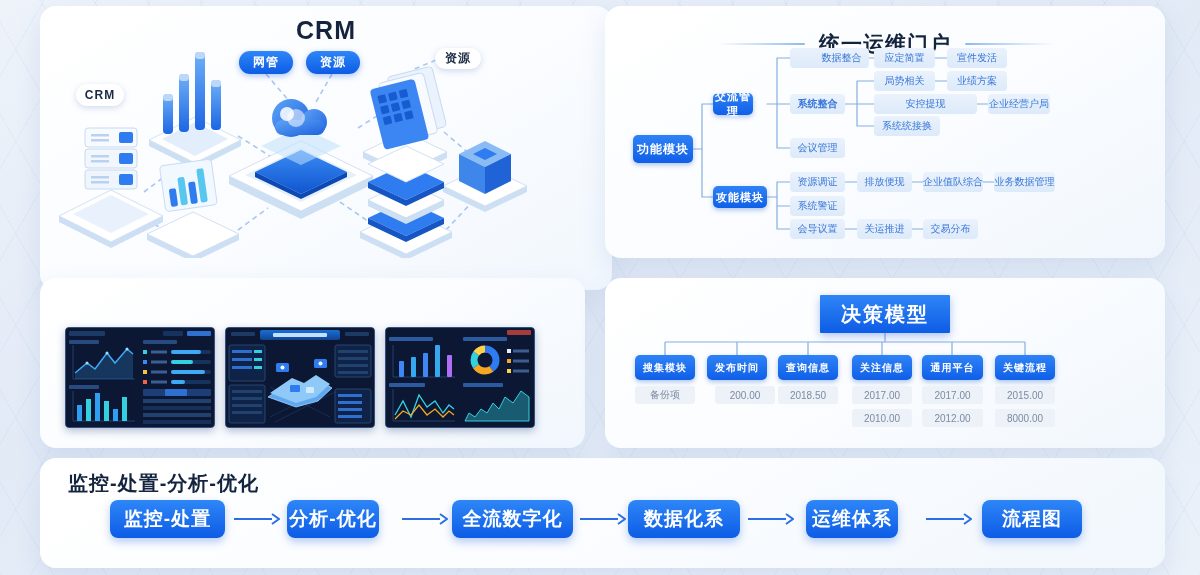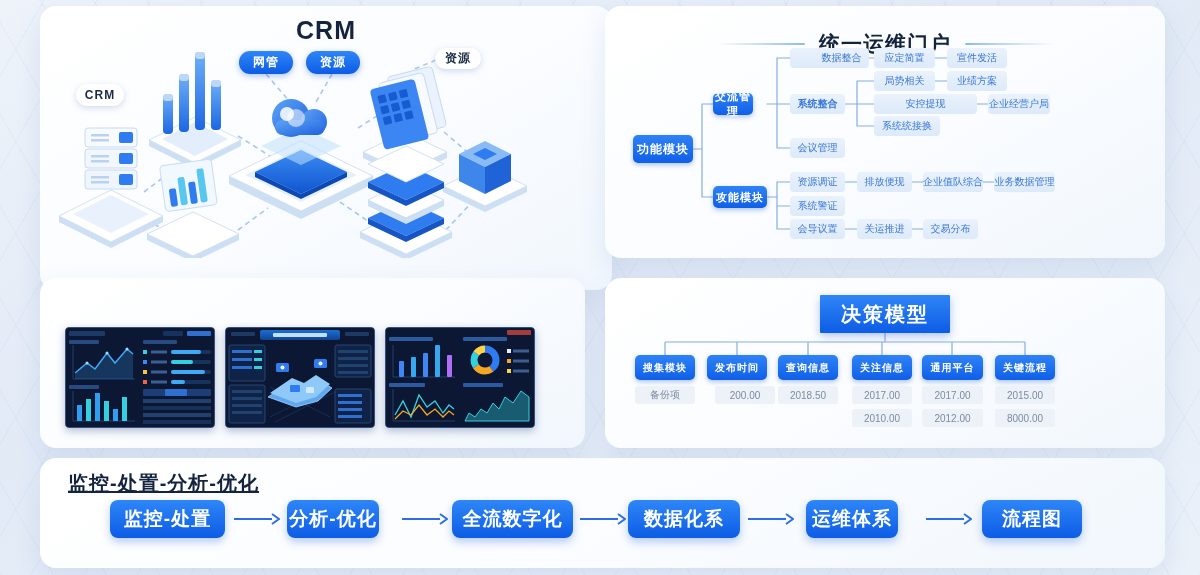--- a/index.html
+++ b/index.html
@@ -25,21 +25,21 @@
   .node{position:absolute;display:flex;align-items:center;justify-content:center;text-align:center;
     font-size:10px;color:#3a78d8;background:linear-gradient(180deg,#eaf2fc,#ddeafa);border-radius:4px;}
   .node.blue{background:linear-gradient(180deg,#2f82f5,#0f5fe8);color:#fff;font-weight:bold;
     border-radius:5px;box-shadow:0 2px 5px rgba(20,90,200,.35);font-size:11px;letter-spacing:1px;}
   .valbox{position:absolute;display:flex;align-items:center;justify-content:center;
     background:#edf1f8;color:#7d8ba2;font-size:10px;border-radius:3px;}
   .conn{position:absolute;left:0;top:0;pointer-events:none;}
   .dec-title{position:absolute;display:flex;align-items:center;justify-content:center;
     background:linear-gradient(180deg,#2f85f6,#0d5ce6);color:#fff;font-size:20px;font-weight:bold;
     letter-spacing:2px;border-radius:1px;box-shadow:0 3px 8px rgba(20,90,220,.35);}
-  .flow-heading{position:absolute;font-size:20px;font-weight:bold;color:#15243e;letter-spacing:1px;text-decoration:underline;}
+  .flow-heading{position:absolute;font-size:20px;font-weight:bold;color:#15243e;letter-spacing:1px;}
   .flow-btn{position:absolute;display:flex;align-items:center;justify-content:center;height:38px;
     background:linear-gradient(180deg,#2e86f7,#0d5ce6);color:#fff;font-size:19px;font-weight:bold;
     border-radius:8px;box-shadow:0 4px 9px rgba(20,90,220,.30);letter-spacing:1px;}
   .flow-arrow{position:absolute;}
   .crm-title{position:absolute;left:0;right:0;text-align:center;font-size:25px;font-weight:bold;color:#15243e;letter-spacing:1px;}
   .dash{position:absolute;border-radius:4px;overflow:hidden;box-shadow:0 3px 8px rgba(40,70,130,.35);}
 </style>
 </head>
 <body>
 

